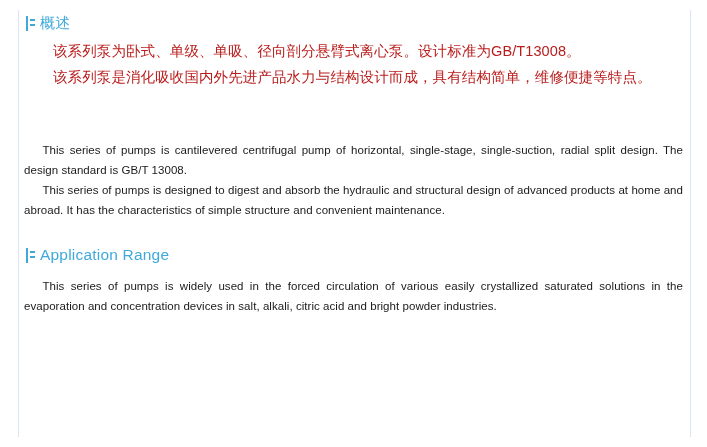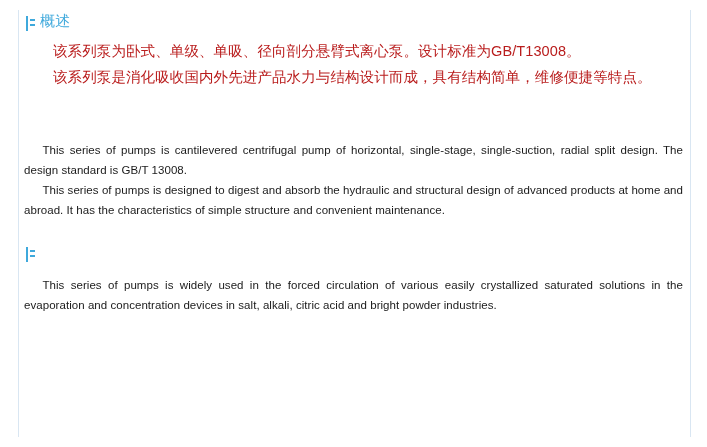--- a/index.html
+++ b/index.html
@@ -36,21 +36,20 @@
     bottom: 10px;
     width: 1px;
     background: #d9e6f2;
   }
 
   .heading {
     display: flex;
     align-items: center;
     margin: 0 0 6px 0;
     padding: 0;
-    font-family: Liberation Mono, monospace;
   }
   .heading .bullet {
     display: inline-block;
     width: 12px;
     height: 17px;
     position: relative;
     margin-right: 4px;
     flex: 0 0 auto;
   }
   .heading .bullet::before {
@@ -135,18 +134,19 @@
     <div class="gap-e"></div>
     <p class="para-en">This series of pumps is cantilevered centrifugal pump of horizontal, single-stage, single-suction, radial split design. The design standard is GB/T 13008.</p>
     <p class="para-en">This series of pumps is designed to digest and absorb the hydraulic and structural design of advanced products at home and abroad. It has the characteristics of simple structure and convenient maintenance.</p>
   </div>
 
   <div class="gap-b"></div>
 
   <div class="section">
     <div class="heading en">
       <span class="bullet"></span>
+      <span class="htext">Application Range</span>
     </div>
     <div class="gap-e"></div>
     <p class="para-en">This series of pumps is widely used in the forced circulation of various easily crystallized saturated solutions in the evaporation and concentration devices in salt, alkali, citric acid and bright powder industries.</p>
   </div>
 
 </div>
 
 </body></html>

